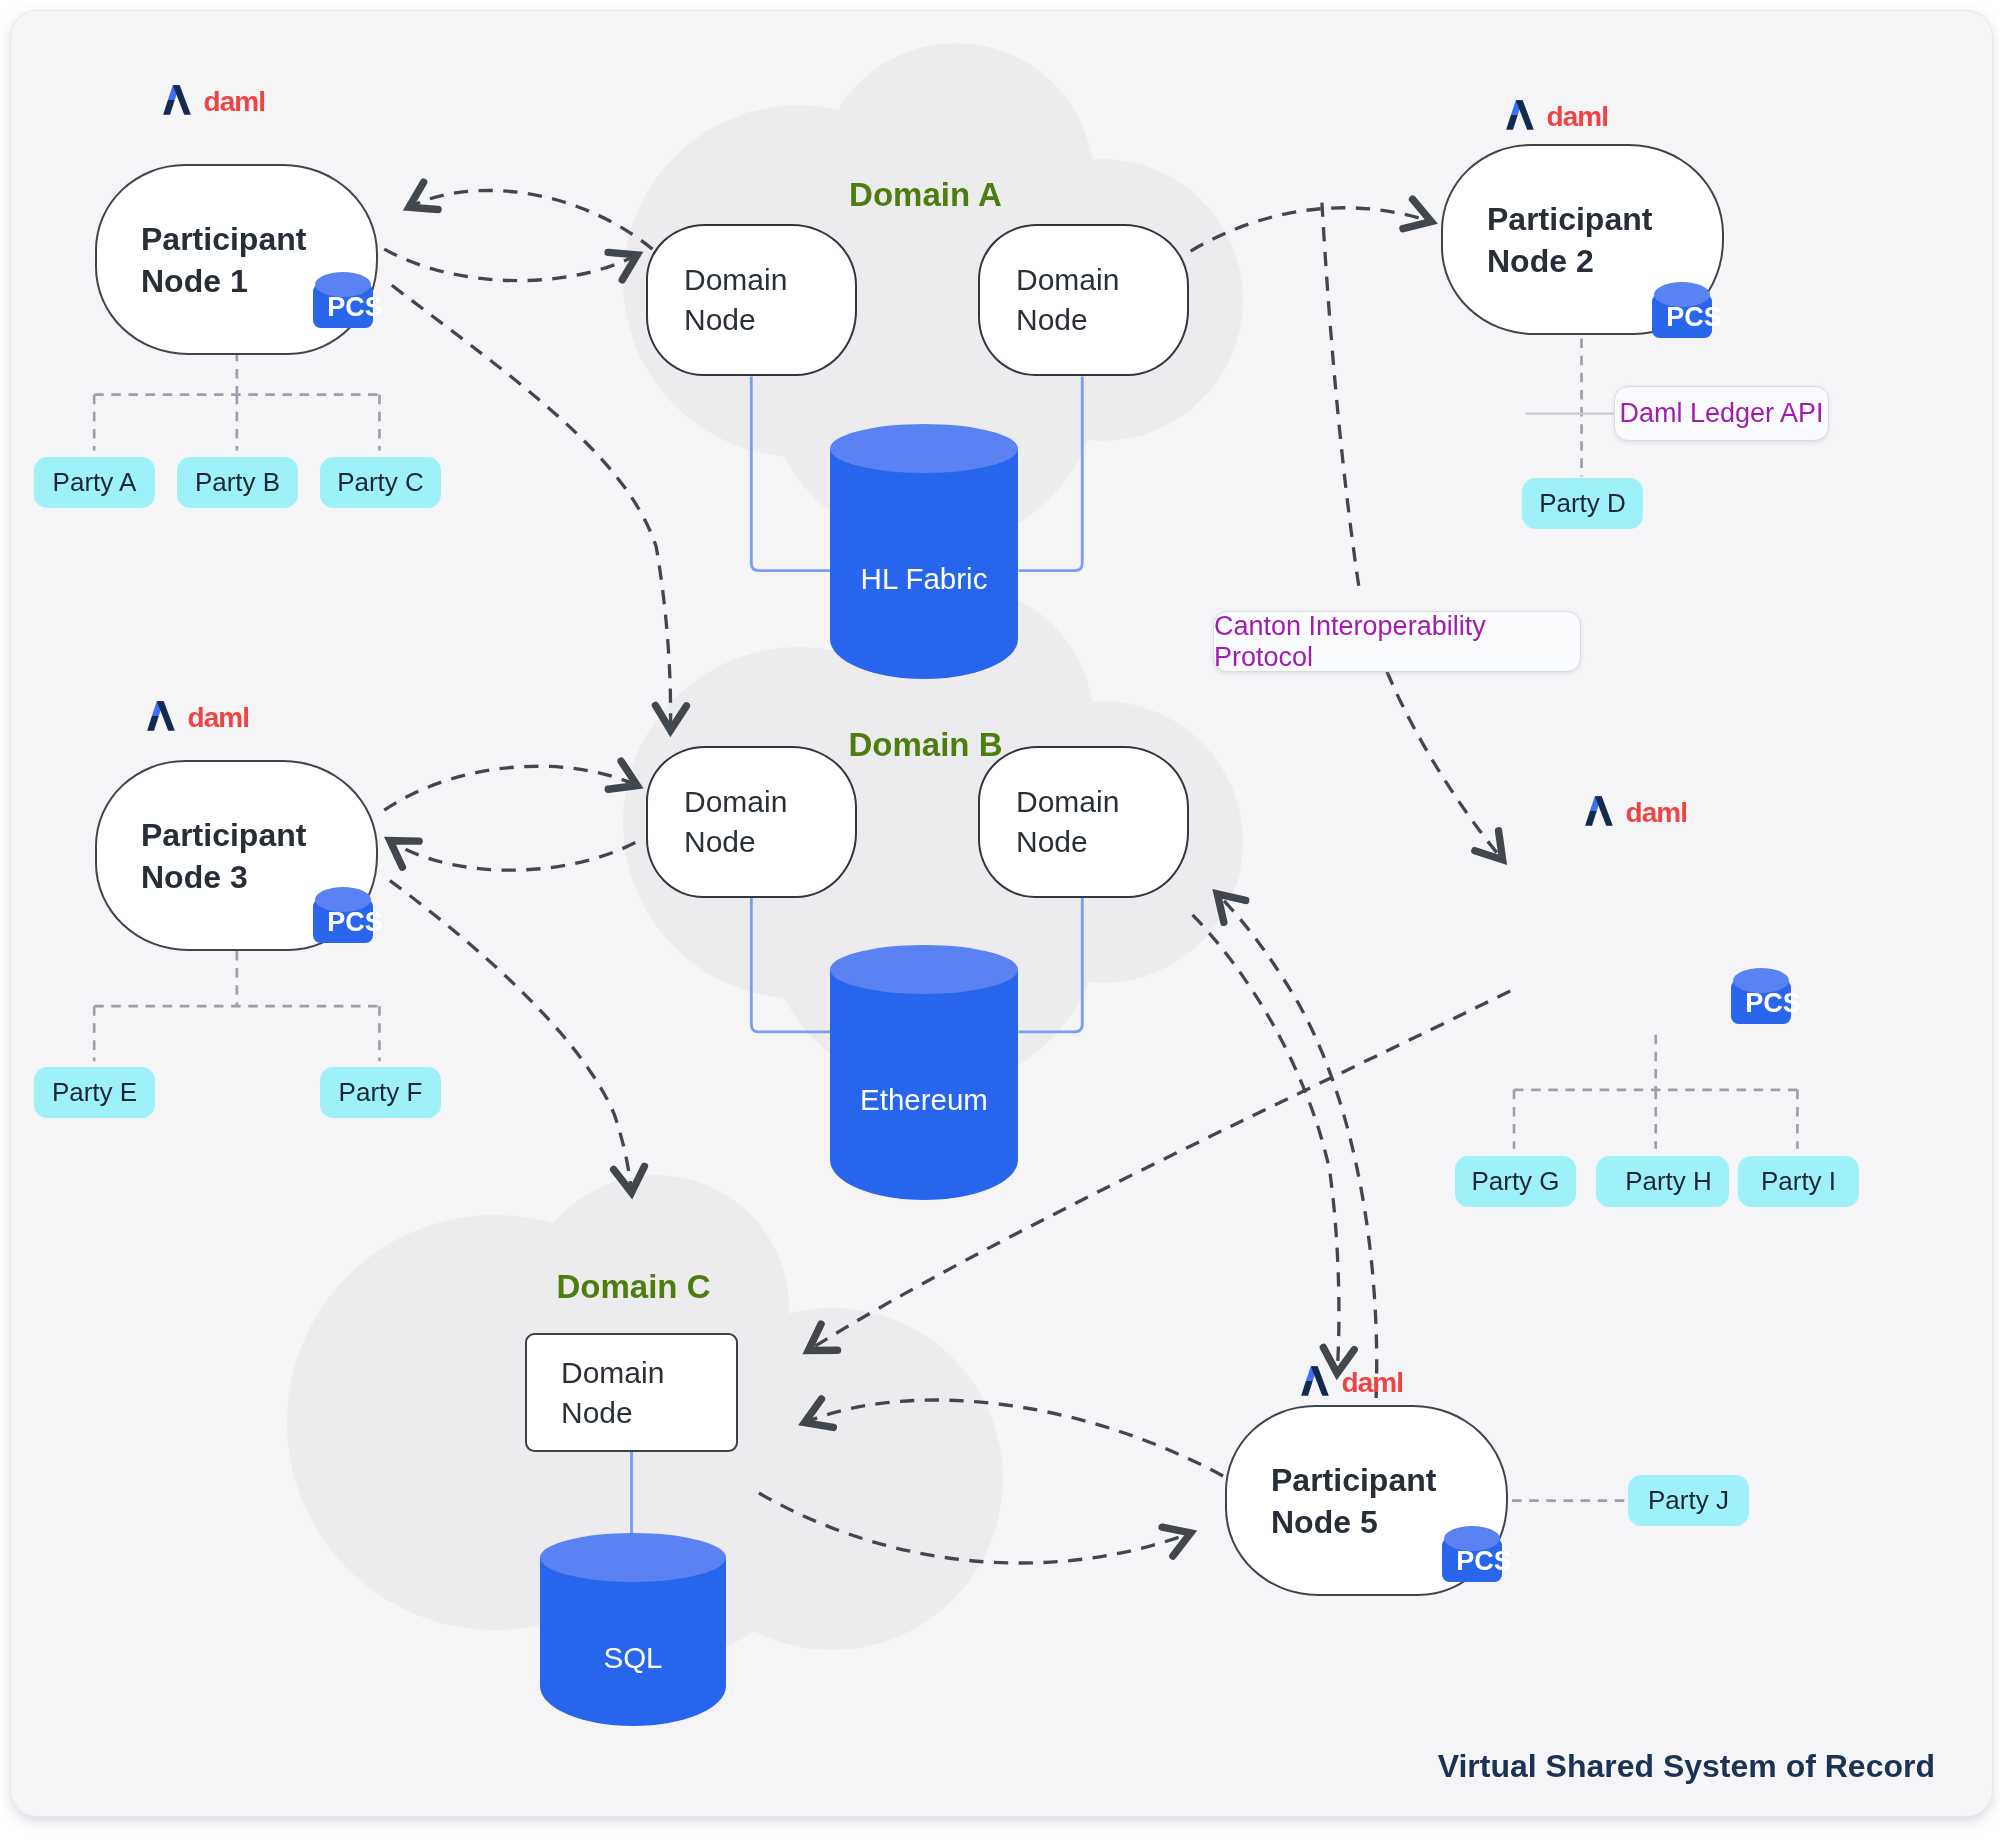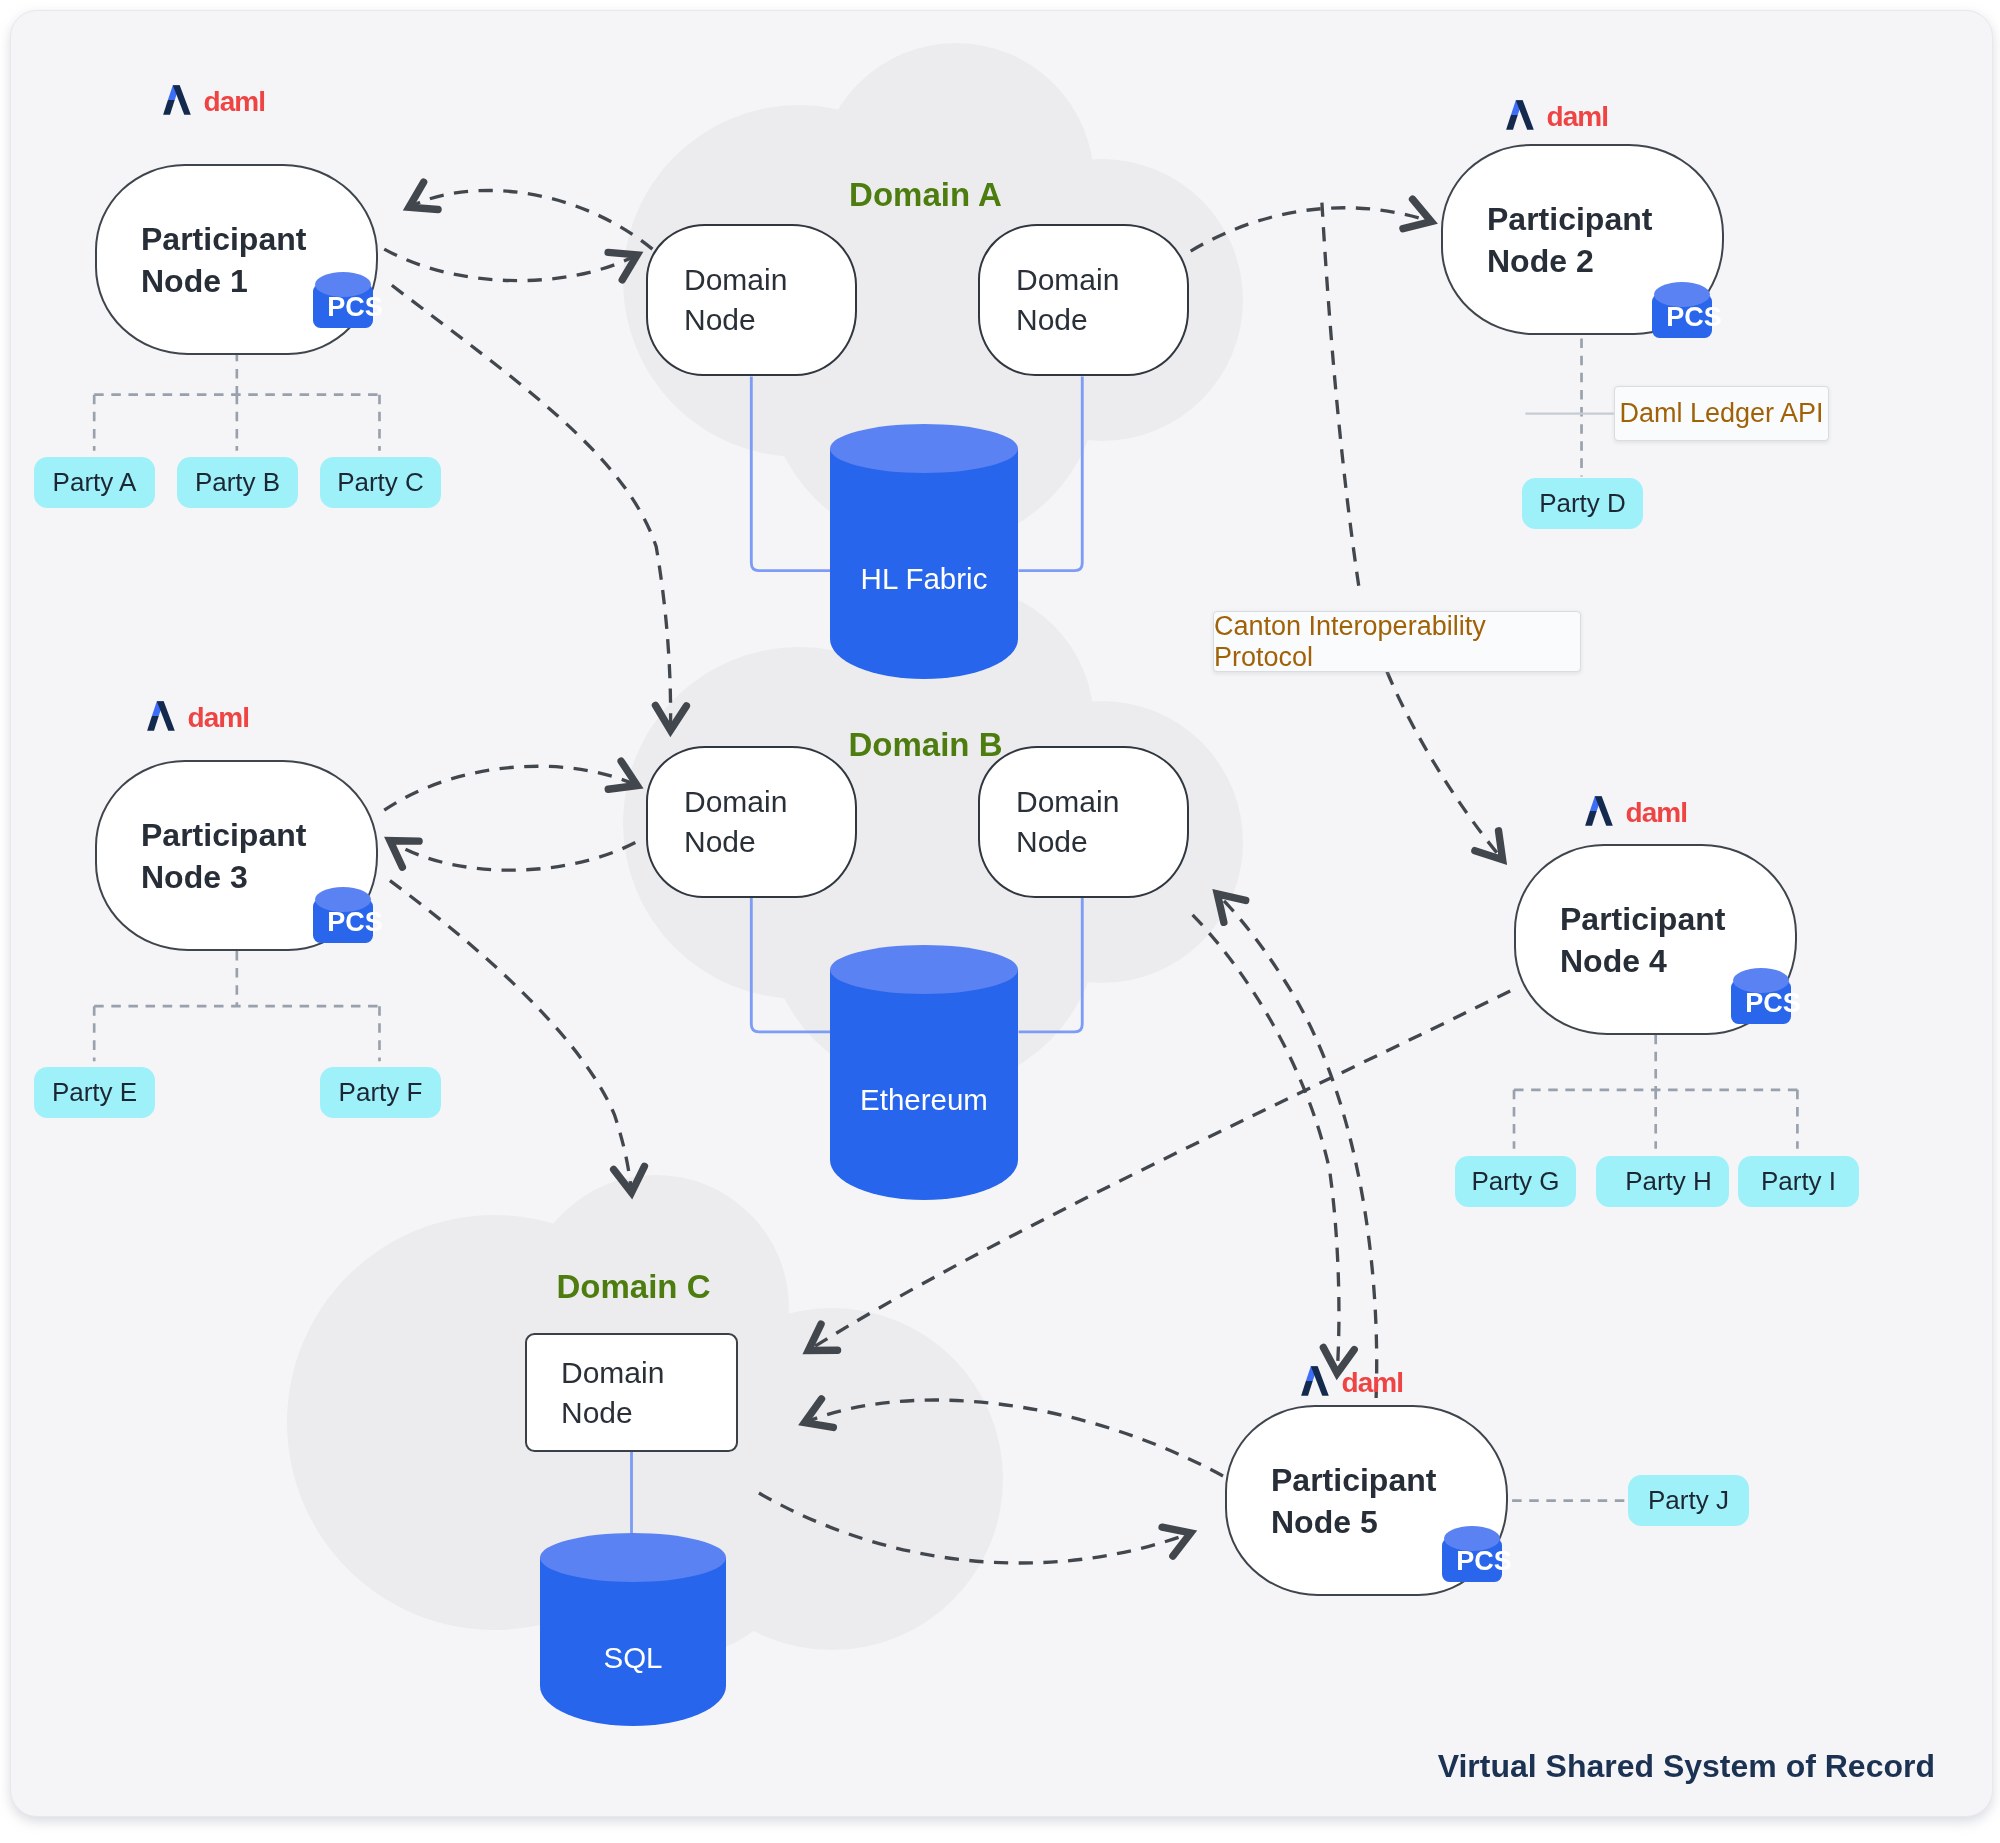--- a/index.html
+++ b/index.html
@@ -34,22 +34,22 @@
   .cyl .ctop{position:absolute;left:0;top:0;width:100%;height:49px;background:#5b82f2;border-radius:50%;}
   .cyl .clabel{position:absolute;left:0;right:0;top:54%;text-align:center;color:#ffffff;
          font-size:29.5px;font-weight:500;}
 
   .pcs{position:absolute;width:60px;height:57px;}
   .pcs .pbody{position:absolute;left:0;top:12.4px;width:60px;height:44px;background:#2a66ec;border-radius:7.6px;}
   .pcs .ptop{position:absolute;left:1.9px;top:0;width:56px;height:25px;background:#5b82f2;border-radius:50%;}
   .pcs .ptxt{position:absolute;left:0;top:20px;width:100%;text-align:center;color:#ffffff;
          font-size:27px;font-weight:600;padding-left:12px;}
 
-  .tag{position:absolute;background:#fafbfc;border:1.9px solid #d9dce1;border-radius:4px;
-       display:flex;align-items:center;justify-content:center;font-size:27px;color:#a16207;
+  .tag{position:absolute;background:#fafbfc;border:1.9px solid #d9dce1;border-radius:14px;
+       display:flex;align-items:center;justify-content:center;font-size:27px;color:#a21caf;
        box-shadow:0 1.9px 3.8px rgba(170,175,185,.25);}
 
   .daml{position:absolute;display:flex;align-items:flex-end;gap:8.6px;}
   .daml svg{width:38px;height:38px;}
   .daml .dtext{font-size:28px;font-weight:800;color:#ef4444;letter-spacing:-1px;line-height:32px;}
 
   .footer{position:absolute;right:65px;top:1748px;font-size:32px;font-weight:700;color:#1c3252;}
 </style>
 </head>
 <body>
@@ -200,23 +200,20 @@
 
   <div class="pnode" style="left:95px;top:144px;margin-top:20px;">
     <div class="plabel">Participant Node 1</div>
     </div>
   <div class="pnode" style="left:1441px;top:144px;">
     <div class="plabel">Participant Node 2</div>
     </div>
   <div class="pnode" style="left:95px;top:760px;">
     <div class="plabel">Participant Node 3</div>
     </div>
-  <div class="pnode" style="left:1514px;top:844px;">
-    <div class="plabel">Participant Node 4</div>
-    </div>
   <div class="pnode" style="left:1225px;top:1405px;">
     <div class="plabel">Participant Node 5</div>
     </div>
 
   <div class="pcs" style="left:313px;top:272px;">
     <div class="pbody"></div>
       <div class="ptop"></div>
       <div class="ptxt">PCS</div>
     </div>
   <div class="pcs" style="left:1652px;top:282px;">

